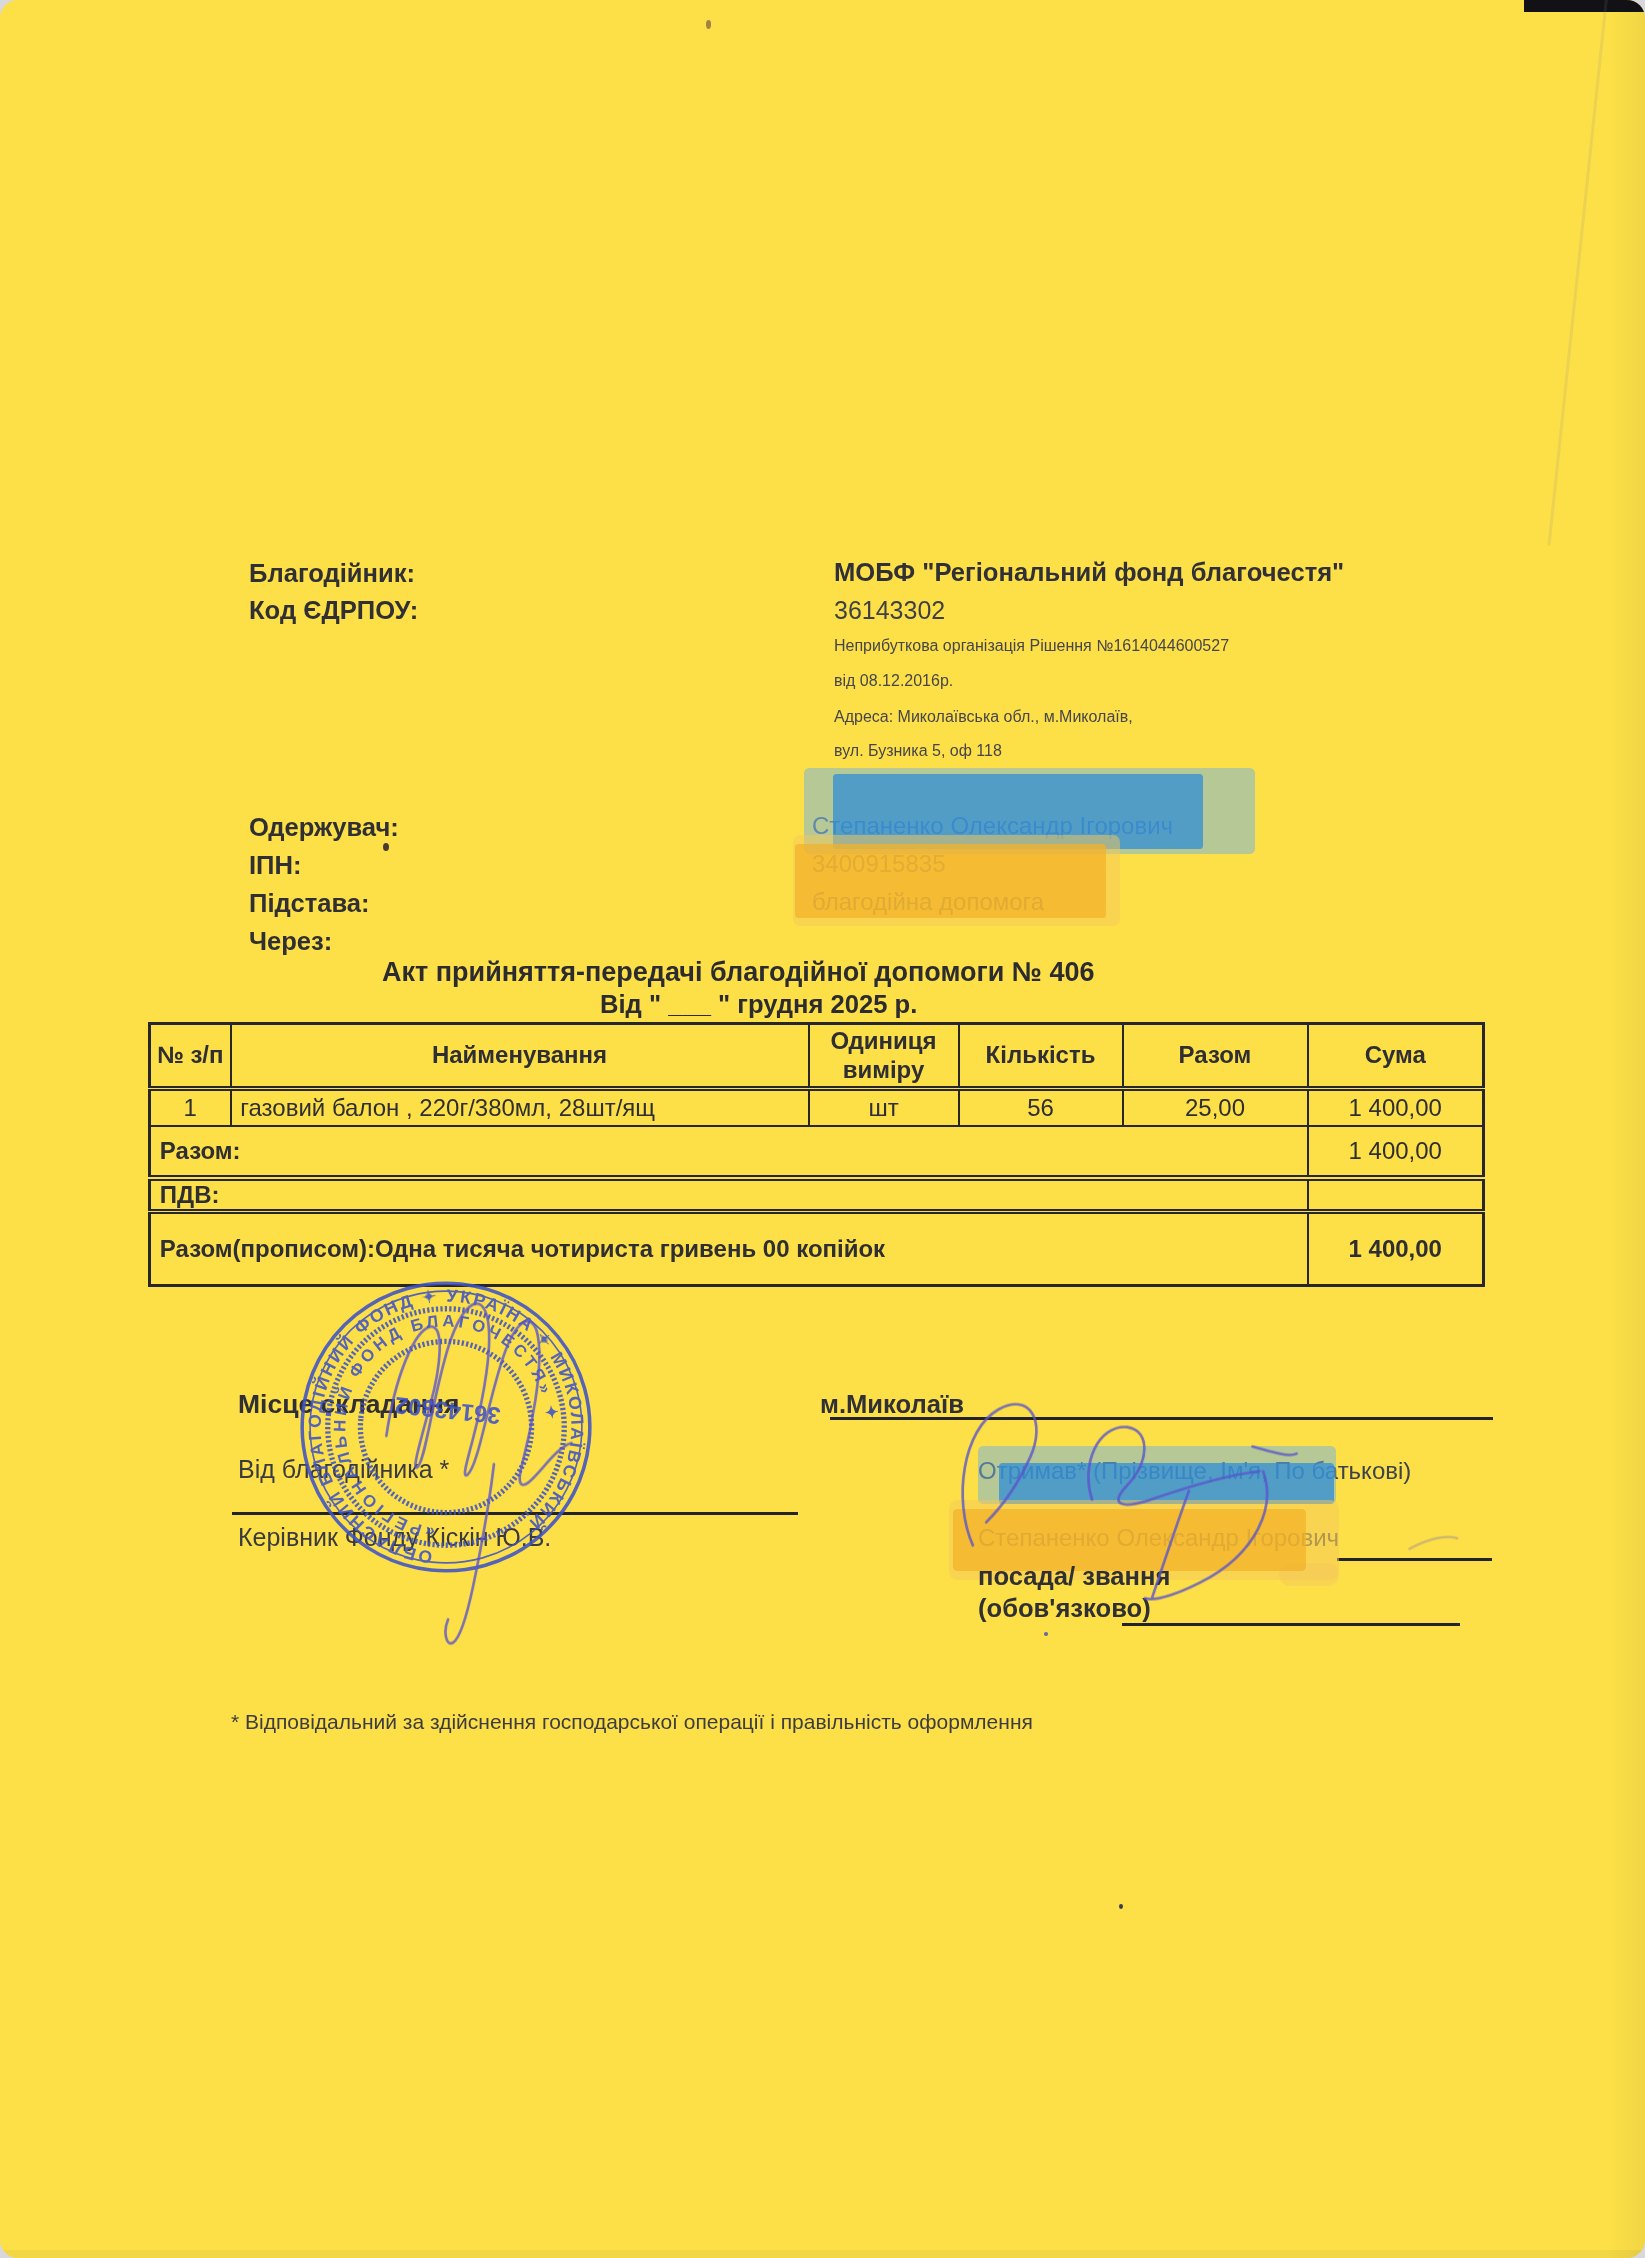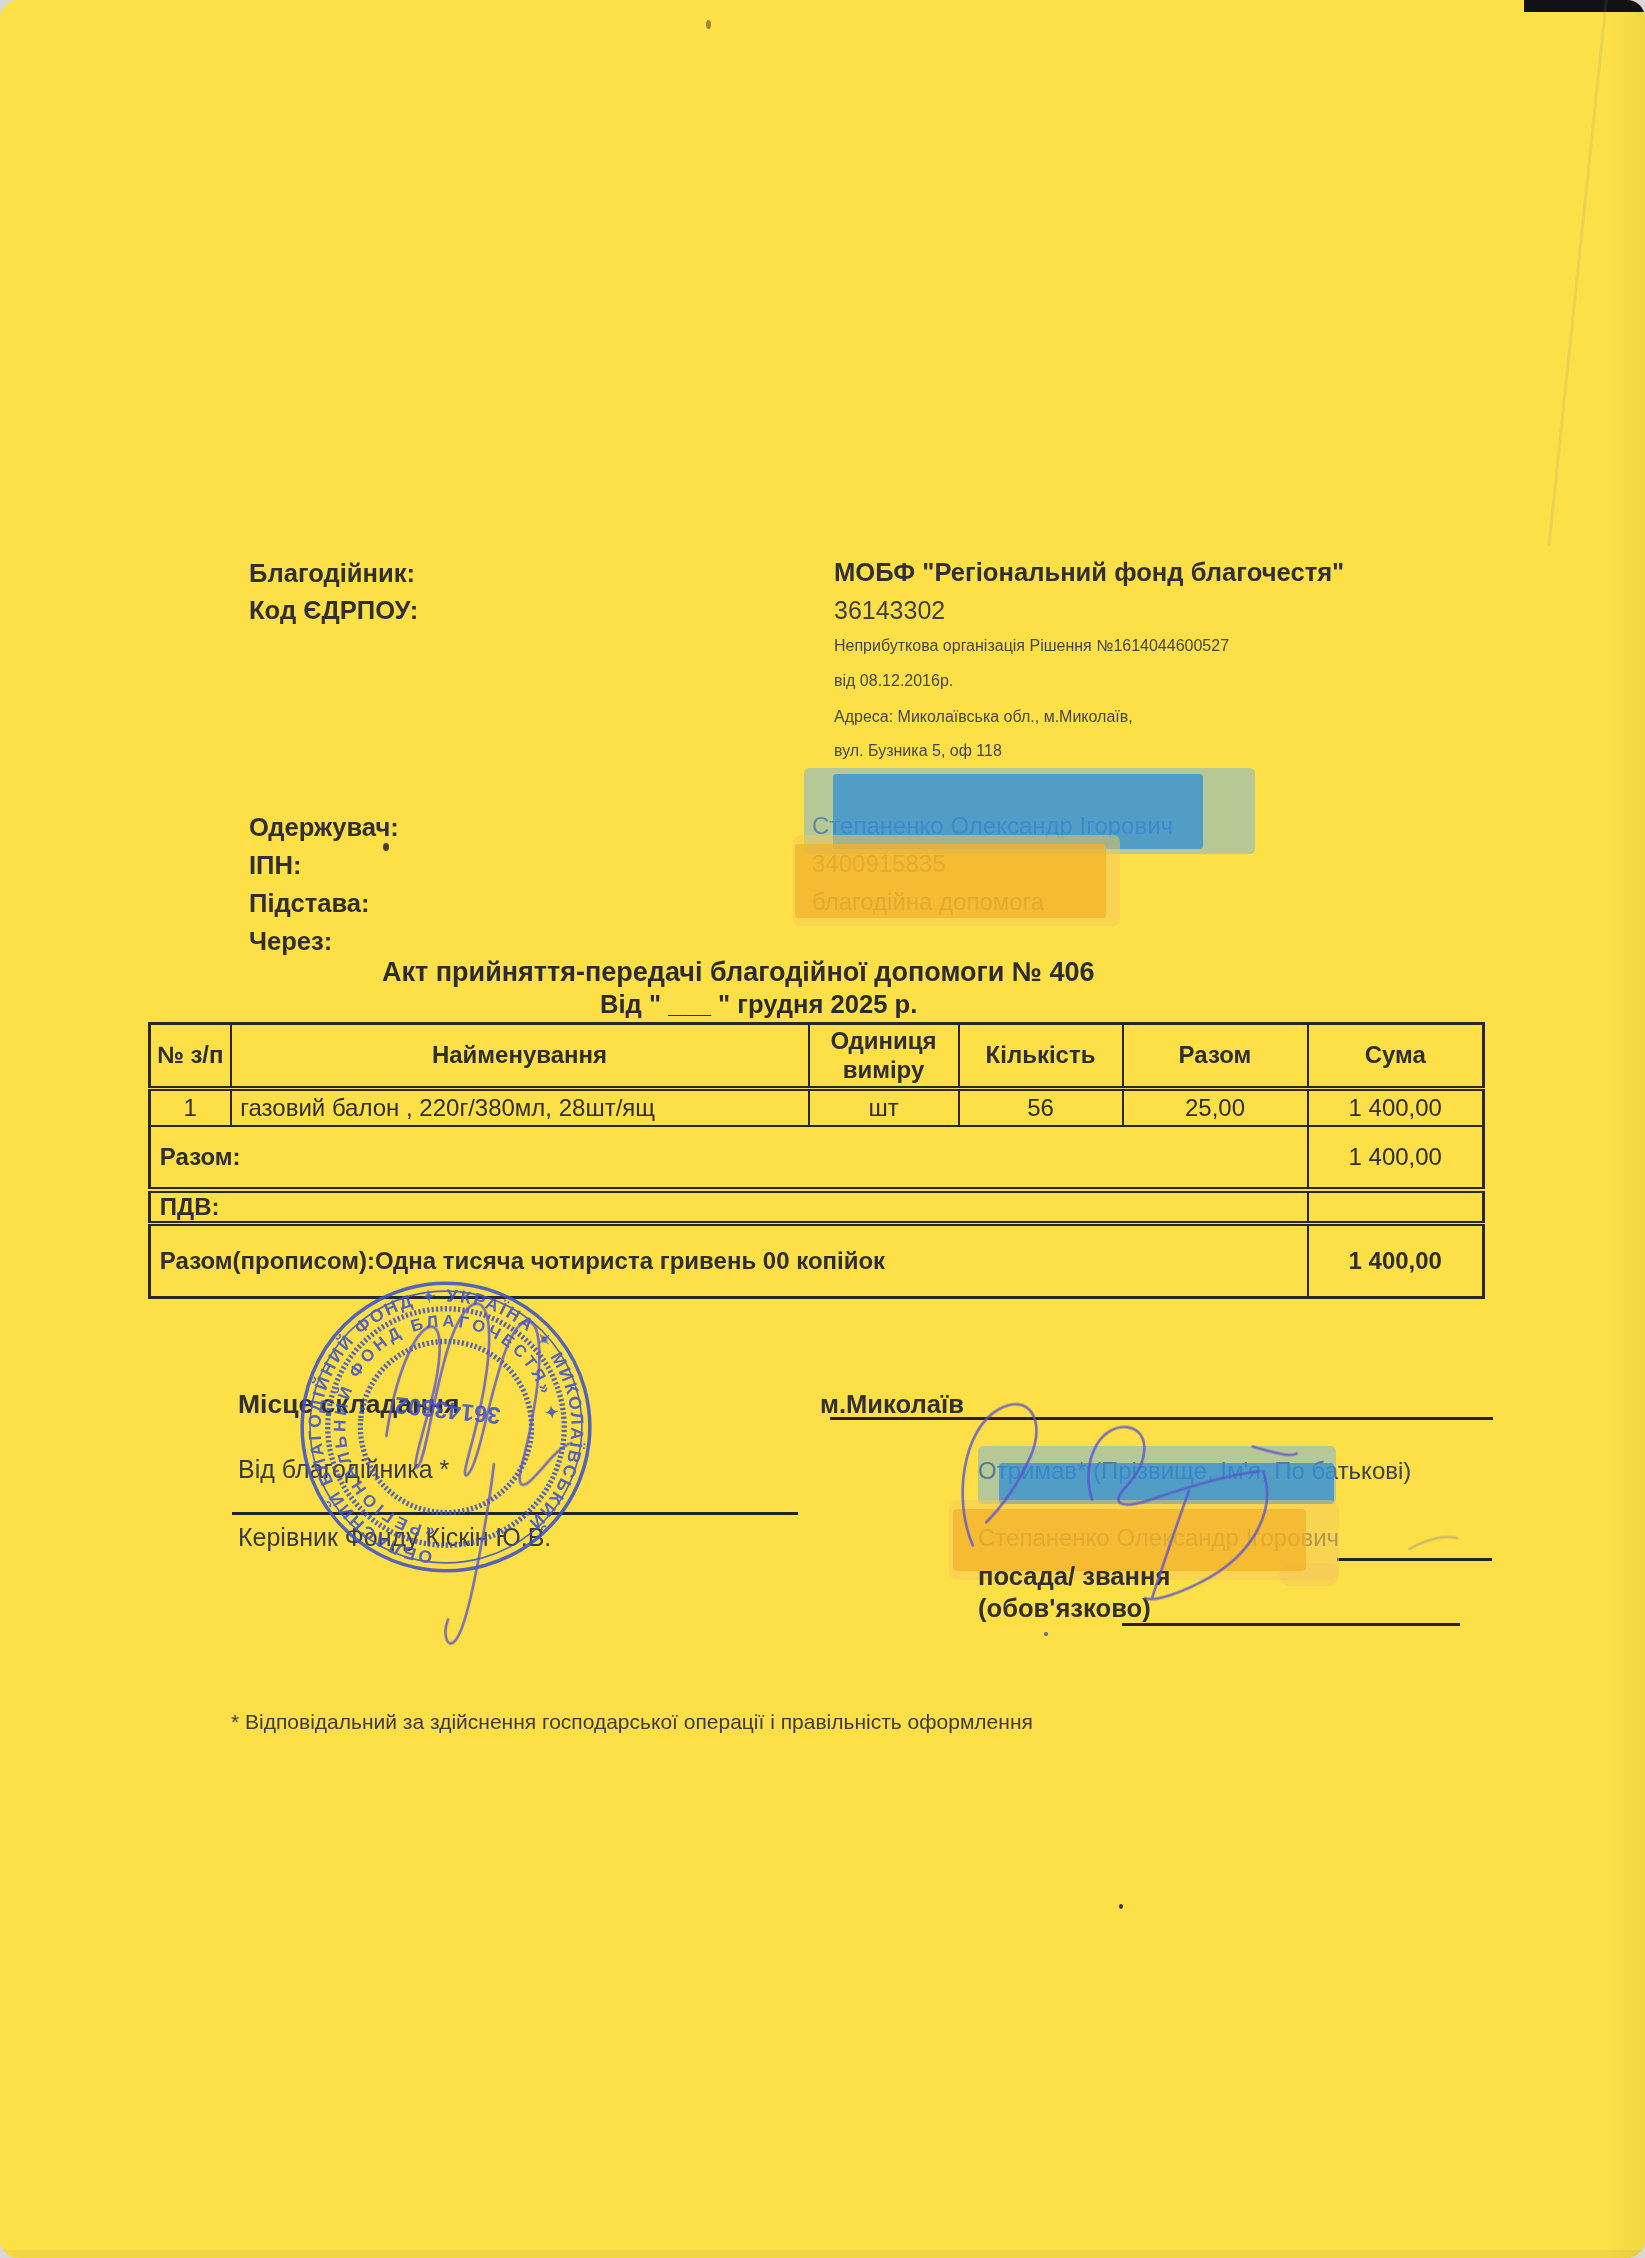--- a/index.html
+++ b/index.html
@@ -93,21 +93,21 @@
       <td>Сума</td>
     </tr>
     <tr style="height:37px;">
       <td class="c">1</td>
       <td class="l">газовий балон , 220г/380мл, 28шт/ящ</td>
       <td class="c">шт</td>
       <td class="c">56</td>
       <td class="c">25,00</td>
       <td class="c">1 400,00</td>
     </tr>
-    <tr style="height:64px;">
+    <tr style="height:52px;">
       <td colspan="5" class="l b" style="border-bottom:6.2px double #26262b;">Разом:</td>
       <td class="c" style="border-bottom:6.2px double #26262b;">1 400,00</td>
     </tr>
     <tr style="height:34px;">
       <td colspan="5" class="l b" style="border-bottom:5.3px double #26262b;">ПДВ:</td>
       <td class="c" style="border-bottom:5.3px double #26262b;"></td>
     </tr>
     <tr style="height:74px;">
       <td colspan="5" class="l b">Разом(прописом):Одна тисяча чотириста гривень 00 копійок</td>
       <td class="c b">1 400,00</td>

